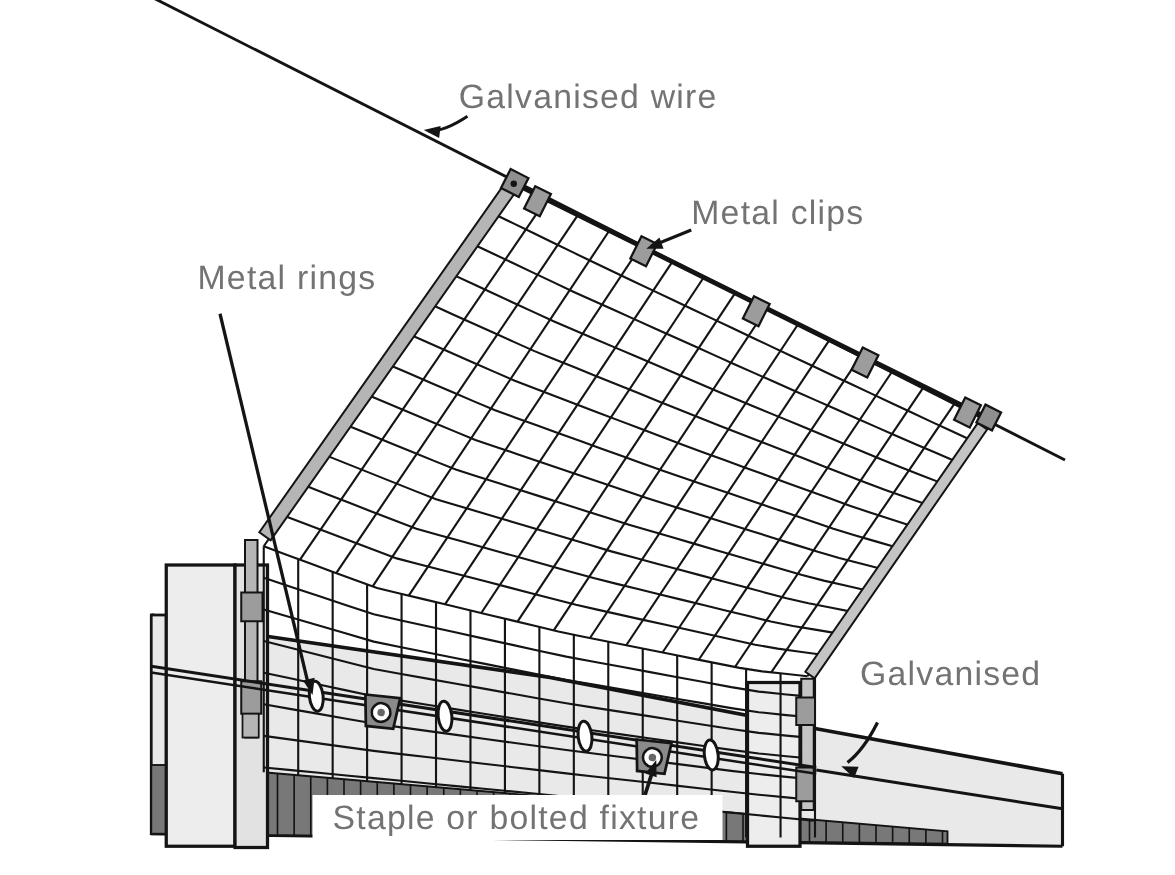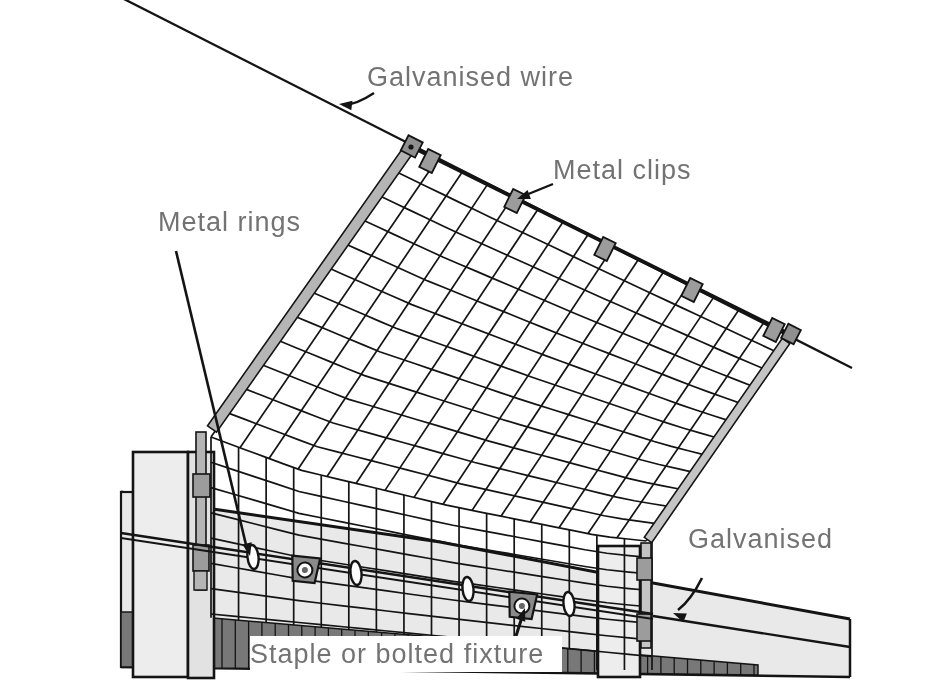--- a/index.html
+++ b/index.html
@@ -2,21 +2,21 @@
 <html><head>
 <meta charset="utf-8">
 <style>
   html,body{margin:0;padding:0;background:#fff;}
   .stage{position:relative;width:940px;height:700px;background:#fff;overflow:hidden;
          font-family:"Liberation Sans","DejaVu Sans",sans-serif;}
   .stage svg{position:absolute;left:0;top:0;}
   .lbl{position:absolute;font-size:27px;letter-spacing:1px;color:#737373;white-space:nowrap;}
   .lbl .ln{display:block;line-height:30px;}
   .lbl-netting{background:#ffffff;padding:2px 9px;}
-  .lbl-staple{background:#ffffff;width:312px;height:36px;line-height:36px;padding-left:0;}
+  .lbl-staple{background:#ffffff;width:312px;height:36px;line-height:36px;padding-left:16px;}
 </style>
 </head>
 <body>
 
 <div class="stage">
 
   <svg id="art" width="940" height="700" viewBox="0 0 940 700">
     <g id="g-wall">
         <polygon points="121,492 213,509 440,542 653,583 850,619 850,677 121,667" fill="#e9e9e9" stroke="none"></polygon>
         <polyline points="121,492 213,509 440,542 653,583 850,619" fill="none" stroke="#141414" stroke-width="3"></polyline>

